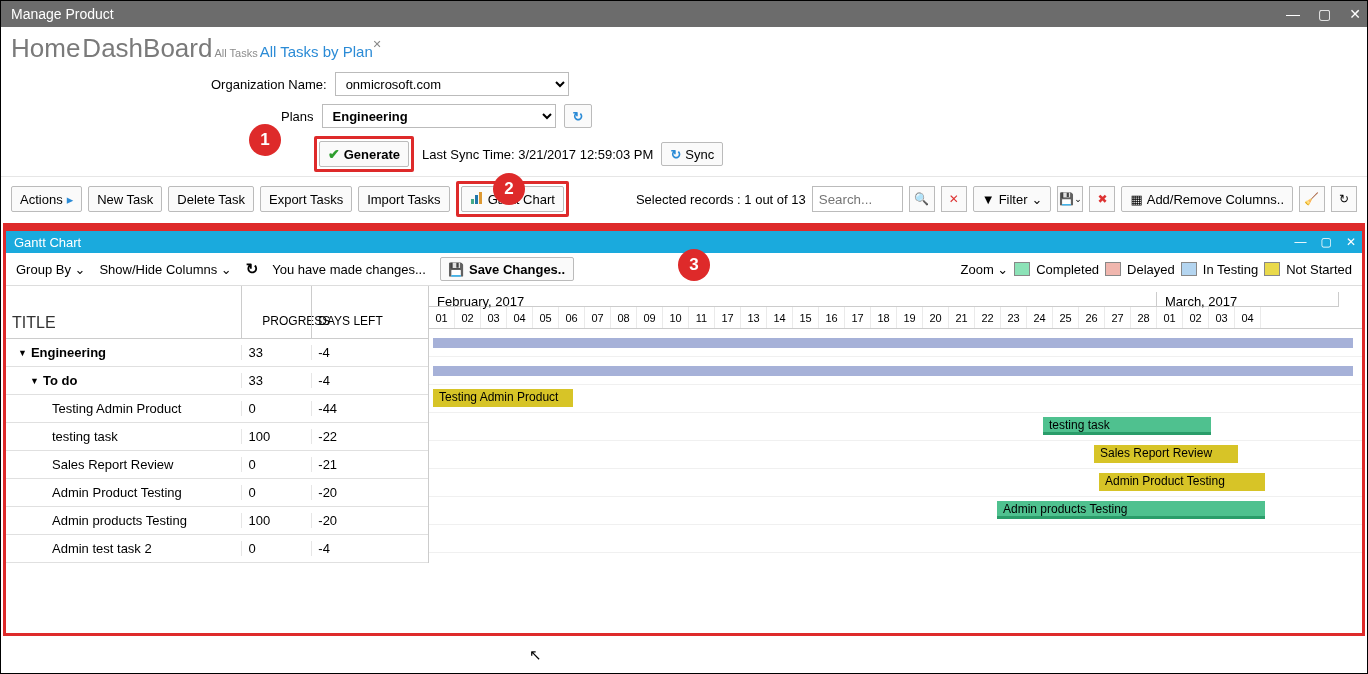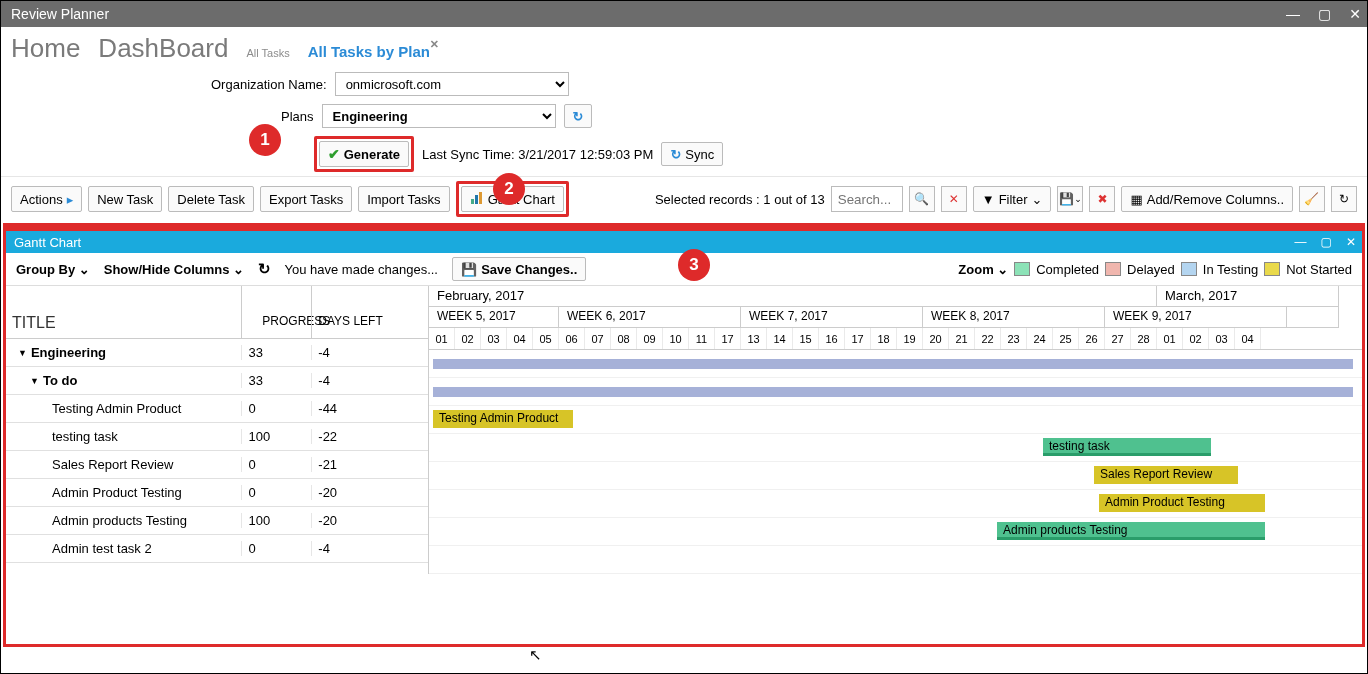--- a/index.html
+++ b/index.html
@@ -4,55 +4,55 @@
 <style>
 * { box-sizing: border-box; margin: 0; padding: 0; font-family: "Segoe UI", Arial, sans-serif; }
 body { background: #fff; width: 1368px; height: 674px; overflow: hidden; position: relative; border: 1px solid #000; }
 
 
 .titlebar { background: #6c6c6c; color: #fff; height: 26px; display: flex; align-items: center; justify-content: space-between; padding: 0 6px 0 10px; font-size: 14px; }
 .titlebar .winbtns { display: flex; gap: 18px; font-size: 14px; }
 .titlebar .winbtns span { cursor: pointer; font-family: Arial; }
 
 
-.crumbrow { display: flex; align-items: baseline; gap: 18px; padding: 6px 10px 4px; }
+.crumbrow { display: flex; align-items: baseline; gap: 2px; padding: 6px 10px 4px; }
 .crumbrow .crumb-home { font-size: 26px; color: #7a7a7a; }
 .crumbrow .crumb-dash { font-size: 26px; color: #7a7a7a; }
 .crumbrow .crumb-all { font-size: 11px; color: #8c8c8c; }
-.crumbrow .crumb-plan { font-size: 15px; color: #2b8bd6; position: relative; font-weight: bold; }
+.crumbrow .crumb-plan { font-size: 15px; color: #2b8bd6; position: relative; }
 .crumbrow .crumb-plan .x { position: absolute; right: -9px; top: -5px; font-size: 11px; color: #888; }
 
 
 .formrow { display: flex; align-items: center; gap: 8px; padding: 4px 0; padding-left: 210px; font-size: 13px; }
 select, input[type=text] { height: 24px; border: 1px solid #bbb; font-size: 13px; padding: 2px 6px; background: #fff; }
 .org-select { width: 234px; }
 .plan-select { width: 234px; font-weight: bold; }
 .btn { display: inline-flex; align-items: center; height: 26px; border: 1px solid #bbb; background: #fafafa; border-radius: 2px; padding: 0 8px; font-size: 13px; cursor: pointer; gap: 4px; }
 .btn.small { height: 24px; }
 
 
 .hl-red { border: 3px solid #de2a2a; border-radius: 2px; padding: 2px; display: inline-flex; }
 .callout { width: 32px; height: 32px; background: #de2a2a; border-radius: 50%; color: #fff; display: flex; align-items: center; justify-content: center; font-weight: bold; font-size: 17px; position: absolute; z-index: 10; }
 
 
 .toolbar { display: flex; align-items: center; gap: 6px; padding: 4px 10px; border-top: 1px solid #e6e6e6; font-size: 13px; position: relative; }
 .toolbar .spacer { flex: 1; }
 .toolbar .sel-text { font-size: 13px; }
-.toolbar .search { width: 72px; height: 26px; border: 1px solid #bbb; padding: 0 6px; color: #999; }
+.toolbar .search { width: 91px; height: 26px; border: 1px solid #bbb; padding: 0 6px; color: #999; }
 .toolbar .iconbtn { width: 26px; height: 26px; border: 1px solid #bbb; background: #fafafa; display: inline-flex; align-items: center; justify-content: center; cursor: pointer; font-size: 12px; }
 
 
 .red-sep { height: 5px; background: #de2a2a; margin: 2px 2px 0; }
 .red-border { border: 3px solid #de2a2a; margin: 0 2px 6px; position: relative; }
 
 
 .gantt-title { background: #1aaadd; color: #fff; height: 22px; display: flex; align-items: center; justify-content: space-between; padding: 0 6px 0 8px; font-size: 13px; }
 .gantt-title .winbtns { display: flex; gap: 14px; font-size: 12px; }
 .gantt-toolbar { display: flex; align-items: center; gap: 14px; padding: 4px 10px; font-size: 13px; border-bottom: 1px solid #ddd; position: relative; }
-.gantt-toolbar .drop { font-weight: bold; cursor: pointer; }
+.gantt-toolbar .drop { font-weight: normal; cursor: pointer; }
 .gantt-toolbar .drop::after { content: " ⌄"; font-size: 13px; }
 .gantt-toolbar .refresh-ico { font-size: 15px; cursor: pointer; font-weight: bold; }
 .gantt-toolbar .msg { font-size: 13px; }
 .gantt-toolbar .legend { display: flex; align-items: center; gap: 6px; margin-left: auto; font-size: 13px; }
 .gantt-toolbar .sw { width: 16px; height: 14px; border: 1px solid #888; display: inline-block; }
 
 
 .gantt-body { display: flex; }
 .gantt-left { width: 423px; border-right: 1px solid #ccc; font-size: 13px; }
 .gantt-right { flex: 1; overflow: hidden; position: relative; }
@@ -67,21 +67,21 @@
 .gl-row .c2 { width: 70px; border-left: 1px solid #e6e6e6; padding-left: 6px; }
 .gl-row .c3 { width: 117px; border-left: 1px solid #e6e6e6; padding-left: 6px; }
 .gl-row.group .c1 { font-weight: bold; }
 .gl-row.sub .c1 { padding-left: 24px; font-weight: bold; }
 .gl-row.task .c1 { padding-left: 46px; }
 .tri { font-size: 9px; }
 
 
 .gr-head { border-bottom: 1px solid #ccc; font-size: 13px; }
 .gr-months { display: flex; height: 21px; }
-.gr-months div { border-right: 1px solid #ccc; border-bottom: 1px solid #ccc; padding: 2px 8px; }
+.gr-months div { border-right: 1px solid #ccc; border-bottom: 1px solid #ccc; padding: 2px 8px; margin-top: 6px; }
 .gr-weeks { display: flex; height: 21px; }
 .gr-weeks div { border-right: 1px solid #ccc; border-bottom: 1px solid #ccc; padding: 2px 8px; font-size: 12px; }
 .gr-days { display: flex; height: 21px; }
 .gr-days div { width: 26px; border-right: 1px solid #eaeaea; text-align: center; font-size: 11px; display:flex; align-items:center; justify-content:center; }
 
 .gr-rows { }
 .gr-row { height: 28px; border-bottom: 1px solid #f0f0f0; position: relative; }
 .bar { position: absolute; top: 4px; height: 18px; font-size: 12px; padding: 1px 6px; white-space: nowrap; }
 .bar.blue-group { background: #a6b1d8; height: 10px; top: 9px; padding: 0; }
 .bar.yellow { background: #d7c427; }
@@ -91,21 +91,21 @@
 .check { color: #2e9e2e; font-size: 14px; font-weight: bold; }
 .sync-ico { color: #2b8bd6; font-weight: bold; }
 .bars-ico svg { width:14px; height:14px; }
 
 .cursor-arrow { position: absolute; left: 528px; top: 645px; font-size: 15px; }
 </style>
 </head>
 <body>
 
 <div class="titlebar">
-  <span>Review Planner</span>
+  <span>Manage Product</span>
   <div class="winbtns">
     <span>―</span>
     <span>▢</span>
     <span>✕</span>
   </div>
 </div>
 
 <div class="crumbrow">
   <span class="crumb-home">Home</span>
   <span class="crumb-dash">DashBoard</span>
@@ -294,28 +294,20 @@
             <div class="c3">-4</div>
           </div>
         </div>
     </div>
 
     <div class="gantt-right">
       <div class="gr-head">
         <div class="gr-months" id="gr-months">
             <div style="width: 728px;">February, 2017</div>
             <div style="width: 182px;">March, 2017</div>
-          </div>
-        <div class="gr-weeks" id="gr-weeks">
-            <div style="width: 130px;">WEEK 5, 2017</div>
-            <div style="width: 182px;">WEEK 6, 2017</div>
-            <div style="width: 182px;">WEEK 7, 2017</div>
-            <div style="width: 182px;">WEEK 8, 2017</div>
-            <div style="width: 182px;">WEEK 9, 2017</div>
-            <div style="width: 52px;"></div>
           </div>
         <div class="gr-days" id="gr-days">
             <div>01</div>
             <div>02</div>
             <div>03</div>
             <div>04</div>
             <div>05</div>
             <div>06</div>
             <div>07</div>
             <div>08</div>

